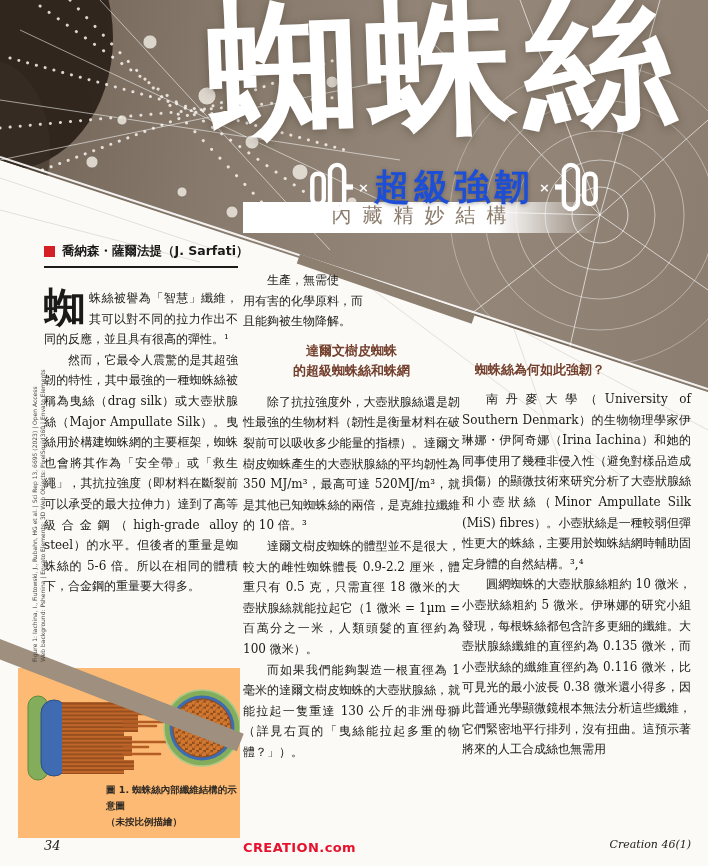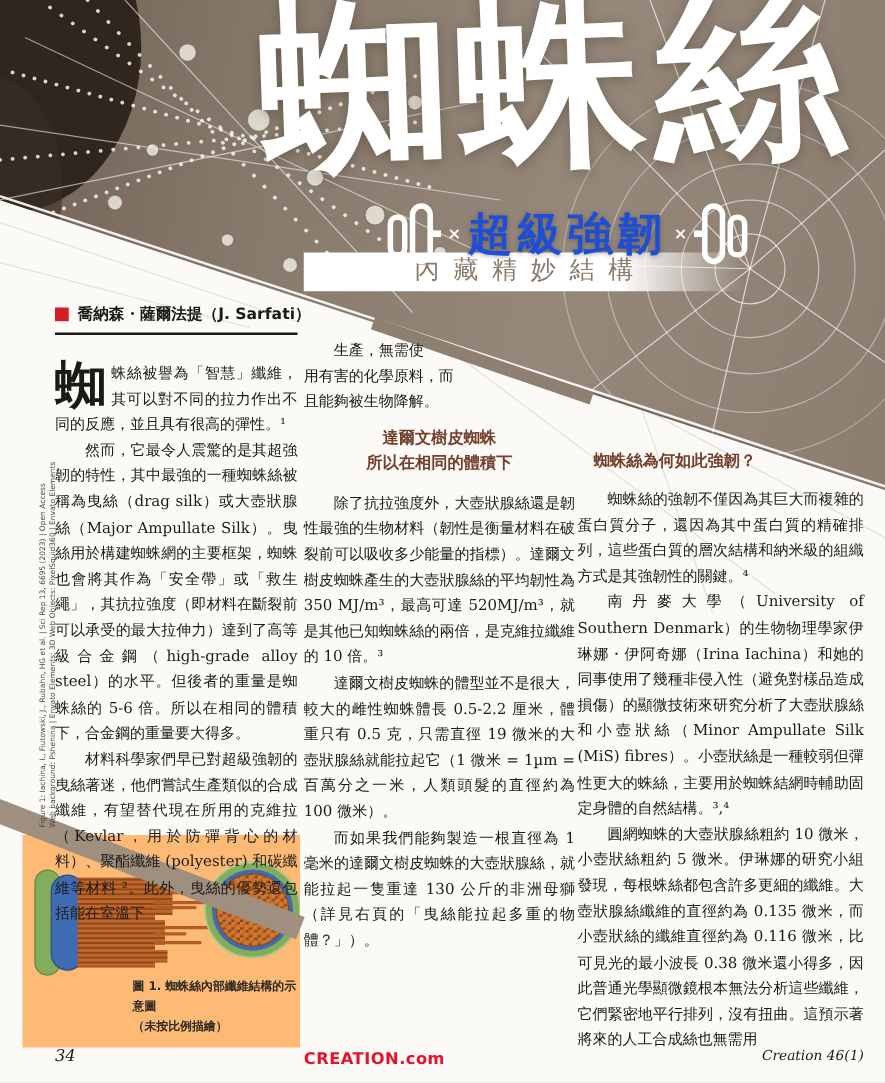--- a/index.html
+++ b/index.html
@@ -157,37 +157,35 @@
   </div>
 
   <div class="author">
     <span class="sq"></span>
     <span class="nm">喬納森・薩爾法提（J. Sarfati）</span>
   </div>
 
   <div class="col col1">
     <p class="f"><span class="dropcap">蜘</span><span>蛛絲被譽為「智慧」纖維，其可以對不同的拉力作出不同的反應，並且具有很高的彈性。¹</span></p>
     <p>然而，它最令人震驚的是其超強韌的特性，其中最強的一種蜘蛛絲被稱為曳絲（drag silk）或大壺狀腺絲（Major Ampullate Silk）。曳絲用於構建蜘蛛網的主要框架，蜘蛛也會將其作為「安全帶」或「救生繩」，其抗拉強度（即材料在斷裂前可以承受的最大拉伸力）達到了高等級合金鋼（high-grade alloy steel）的水平。但後者的重量是蜘蛛絲的 5-6 倍。所以在相同的體積下，合金鋼的重量要大得多。</p>
-    <p>材料科學家們早已對超級強韌的曳絲著迷，他們嘗試生產類似的合成纖維，有望替代現在所用的克維拉（Kevlar，用於防彈背心的材料）、聚酯纖維 (polyester) 和碳纖維等材料 ²。此外，曳絲的優勢還包括能在室溫下</p>
   </div>
 
   <div class="col col2">
     <p class="cont">生產，無需使
 用有害的化學原料，而
 且能夠被生物降解。</p>
     <div class="sec-h">達爾文樹皮蜘蛛
-所以在相同的體積下</div>
+的超級蜘蛛絲和蛛網</div>
     <p>除了抗拉強度外，大壺狀腺絲還是韌性最強的生物材料（韌性是衡量材料在破裂前可以吸收多少能量的指標）。達爾文樹皮蜘蛛產生的大壺狀腺絲的平均韌性為 350 MJ/m³，最高可達 520MJ/m³，就是其他已知蜘蛛絲的兩倍，是克維拉纖維的 10 倍。³</p>
-    <p>達爾文樹皮蜘蛛的體型並不是很大，較大的雌性蜘蛛體長 0.5-2.2 厘米，體重只有 0.5 克，只需直徑 19 微米的大壺狀腺絲就能拉起它（1 微米 = 1µm = 百萬分之一米，人類頭髮的直徑約為 100 微米）。</p>
+    <p>達爾文樹皮蜘蛛的體型並不是很大，較大的雌性蜘蛛體長 0.9-2.2 厘米，體重只有 0.5 克，只需直徑 18 微米的大壺狀腺絲就能拉起它（1 微米 = 1µm = 百萬分之一米，人類頭髮的直徑約為 100 微米）。</p>
     <p>而如果我們能夠製造一根直徑為 1 毫米的達爾文樹皮蜘蛛的大壺狀腺絲，就能拉起一隻重達 130 公斤的非洲母獅（詳見右頁的「曳絲能拉起多重的物體？」）。</p>
   </div>
 
   <div class="col col3">
     <div class="sec-h left">蜘蛛絲為何如此強韌？</div>
-    <p class="f" style="text-indent:2em">蜘蛛絲的強韌不僅因為其巨大而複雜的蛋白質分子，還因為其中蛋白質的精確排列，這些蛋白質的層次結構和納米級的組織方式是其強韌性的關鍵。⁴</p>
     <p>南丹麥大學（University of Southern Denmark）的生物物理學家伊琳娜・伊阿奇娜（Irina Iachina）和她的同事使用了幾種非侵入性（避免對樣品造成損傷）的顯微技術來研究分析了大壺狀腺絲和小壺狀絲（Minor Ampullate Silk (MiS) fibres）。小壺狀絲是一種較弱但彈性更大的蛛絲，主要用於蜘蛛結網時輔助固定身體的自然結構。³,⁴</p>
     <p>圓網蜘蛛的大壺狀腺絲粗約 10 微米，小壺狀絲粗約 5 微米。伊琳娜的研究小組發現，每根蛛絲都包含許多更細的纖維。大壺狀腺絲纖維的直徑約為 0.135 微米，而小壺狀絲的纖維直徑約為 0.116 微米，比可見光的最小波長 0.38 微米還小得多，因此普通光學顯微鏡根本無法分析這些纖維，它們緊密地平行排列，沒有扭曲。這預示著將來的人工合成絲也無需用</p>
   </div>
 
   <div class="band"></div>
   <div class="figpanel">
     <svg width="222" height="100" viewBox="0 0 222 100">
       <defs>
         <pattern id="rods" width="4" height="3.9" patternUnits="userSpaceOnUse">
           <rect width="4" height="3.9" fill="#713812"></rect>

